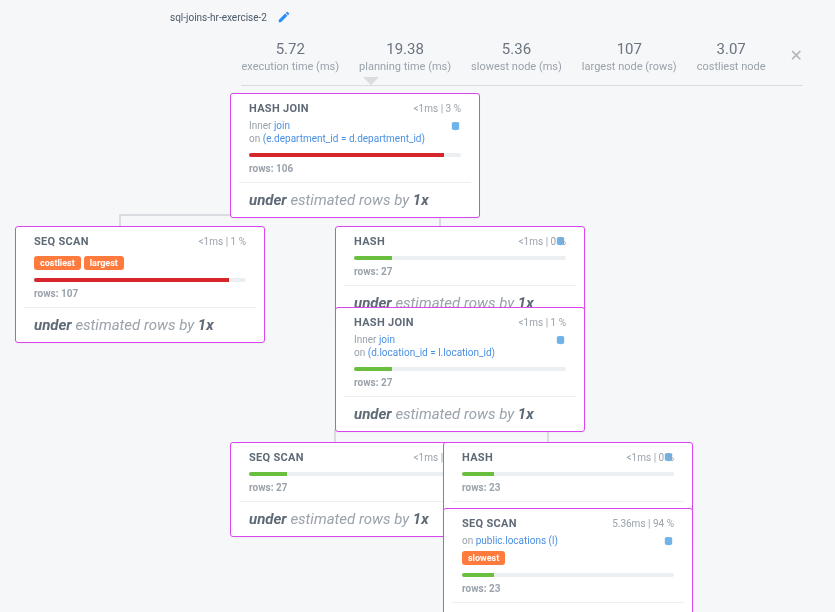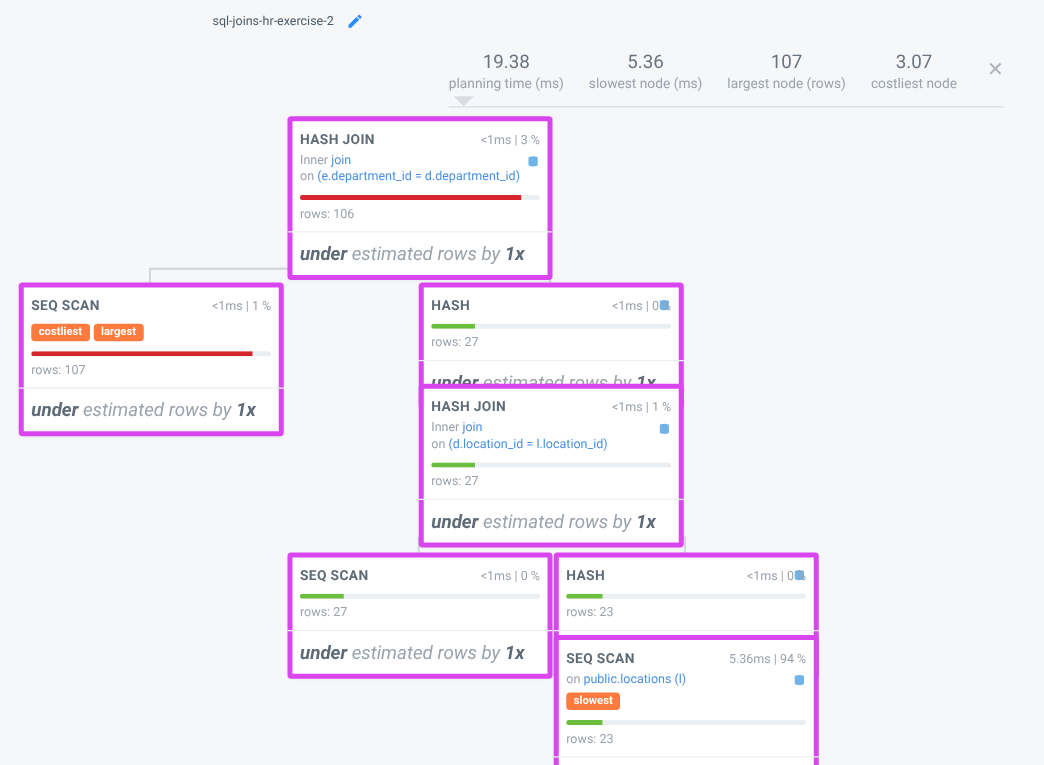--- a/index.html
+++ b/index.html
@@ -45,45 +45,45 @@
     position: absolute;
     top: 77px;
     right: 456px;
     width: 0; height: 0;
     border-left: 8px solid transparent;
     border-right: 8px solid transparent;
     border-top: 8px solid #d8dde2;
   }
   .card {
     position: absolute;
-    width: 212px;
+    width: 250px;
     background: #fff;
-    border: 4px solid #d946ef;
+    border: 1px solid #d946ef;
     border-radius: 3px;
-    padding: 8px 6px;
+    padding: 8px 18px;
     box-shadow: 0 1px 2px rgba(0,0,0,0.04);
   }
   .card .hdr { display: flex; align-items: baseline; margin-bottom: 4px; }
   .card .op { font-weight: bold; color: #5f6a77; font-size: 11px; letter-spacing: .3px; }
   .card .tm { margin-left: auto; color: #9aa2ab; font-size: 10px; }
   .card .subt { color: #9aa2ab; font-size: 10px; line-height: 1.3; }
   .card .subt .blue { color: #4a90e2; }
   .disk { float: right; margin-top: 2px; }
   .disk svg { width: 11px; height: 11px; fill: #6fb3e8; }
   .bar {
     height: 4px;
     background: #eceff1;
     border-radius: 2px;
     margin: 8px 0 6px 0;
     overflow: hidden;
   }
   .bar .fill { height: 100%; }
   .red { background: #d7262b; }
   .grn { background: #6bbf3f; }
-  .rows { color: #9aa2ab; font-size: 10px; }
+  .rows { color: #9aa2ab; font-size: 10px; font-weight: bold; }
   .divider { height: 1px; background: #eceff1; margin: 8px -10px; }
   .est { font-size: 15px; color: #5f6a77; font-style: italic; }
   .est .lt { color: #9aa2ab; }
   .badge {
     display: inline-block;
     background: #ff7a3d;
     color: #fff;
     font-size: 9px;
     font-weight: bold;
     padding: 2px 6px;
@@ -121,20 +121,24 @@
 
 <div class="title-row">
   <span class="t">sql-joins-hr-exercise-2</span>
   <svg class="pencil" viewBox="0 0 24 24">
       <path d="M3 17.25V21h3.75l11-11.04-3.75-3.75L3 17.25zM20.71 7.04a1 1 0 0 0 0-1.41l-2.34-2.34a1 1 0 0 0-1.41 0l-1.83 1.83 3.75 3.75 1.83-1.83z"></path>
     </svg>
 </div>
 
 <div class="stats">
   <div class="stat">
+      <div class="val">5.72</div>
+      <div class="lbl">execution time (ms)</div>
+    </div>
+  <div class="stat">
       <div class="val">19.38</div>
       <div class="lbl">planning time (ms)</div>
     </div>
   <div class="stat">
       <div class="val">5.36</div>
       <div class="lbl">slowest node (ms)</div>
     </div>
   <div class="stat">
       <div class="val">107</div>
       <div class="lbl">largest node (rows)</div>

